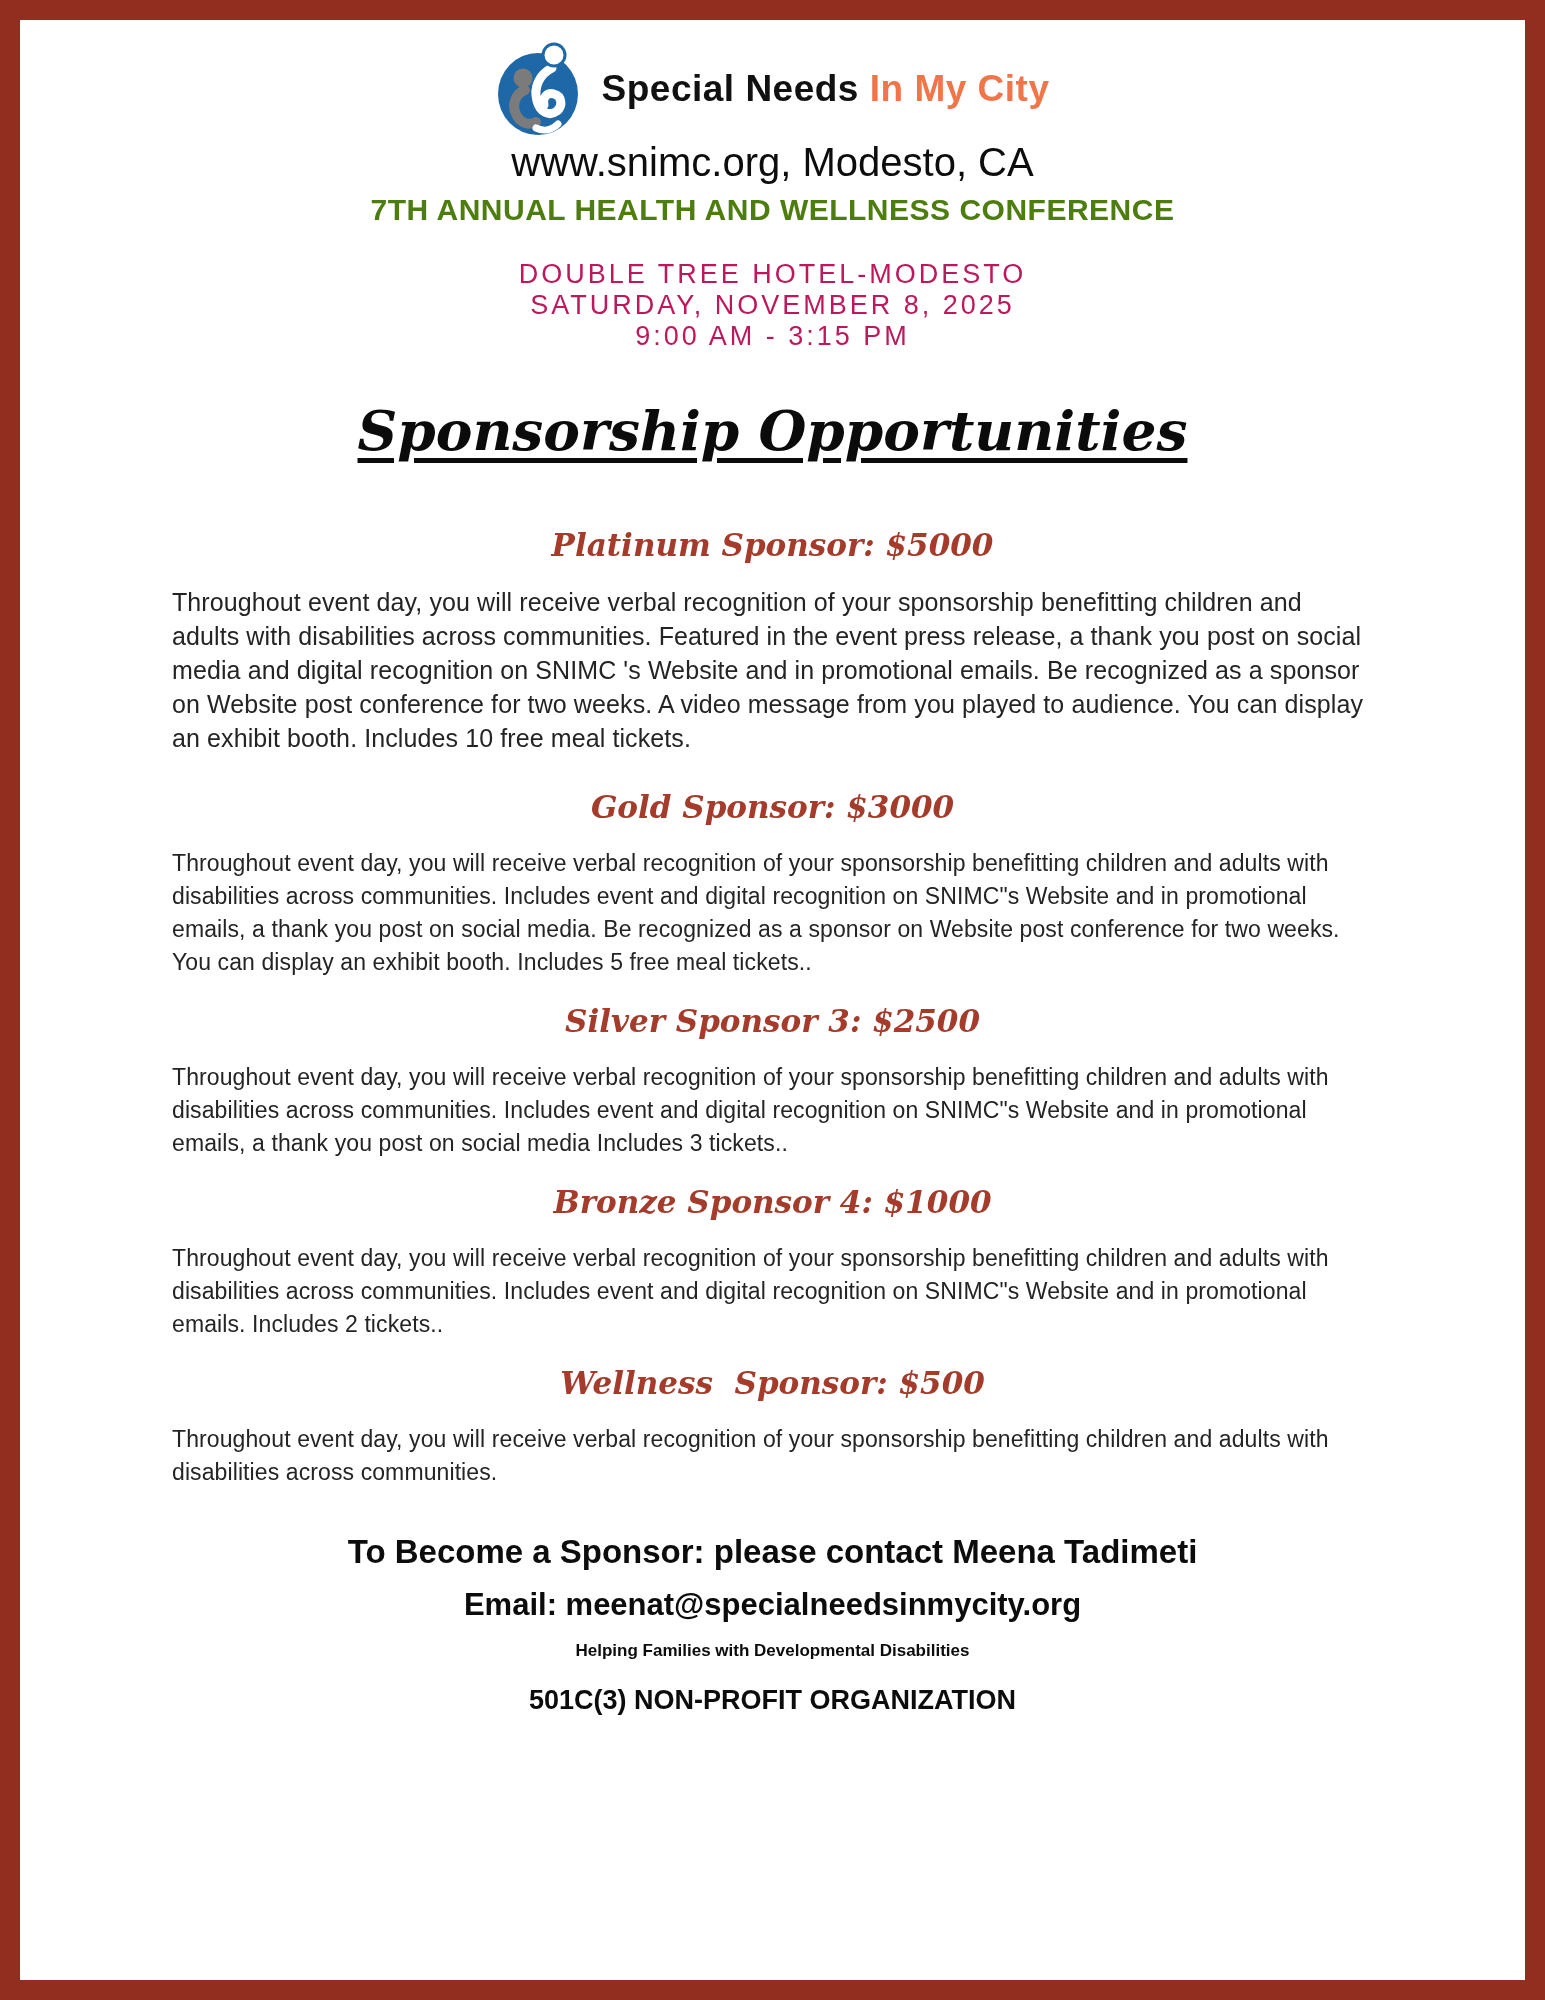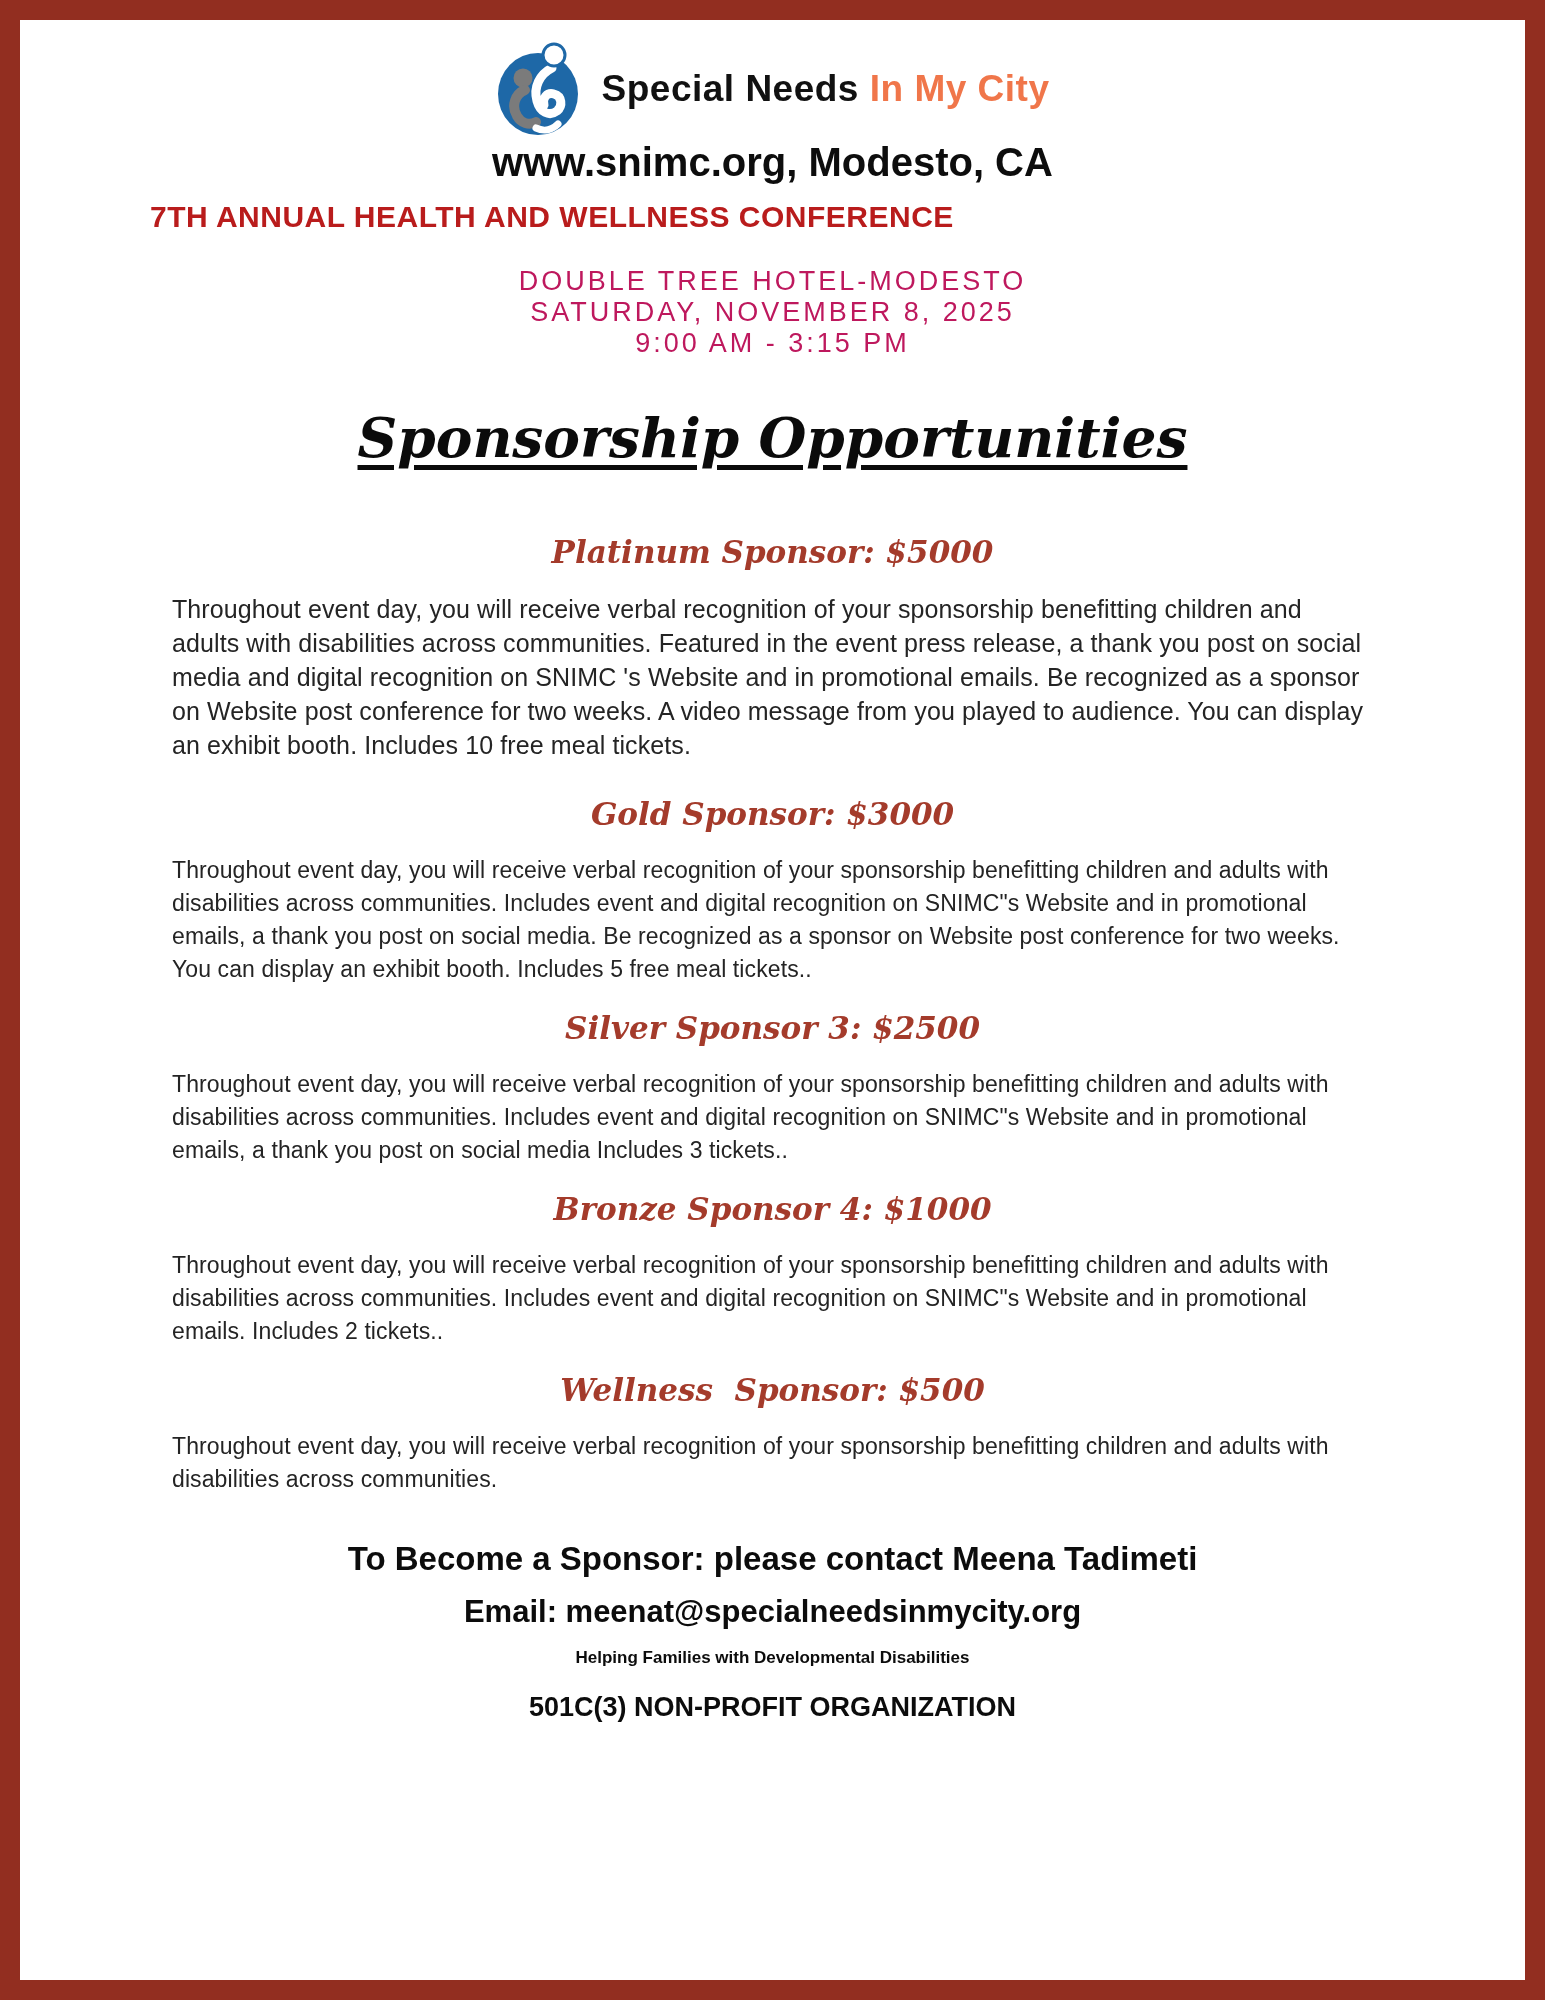--- a/index.html
+++ b/index.html
@@ -19,26 +19,26 @@
   }
   .logo { width: 84px; height: 94px; flex: 0 0 auto; }
   .brand-title {
     font-size: 37px; font-weight: bold; letter-spacing: 0.5px;
     font-family: "Liberation Sans", sans-serif;
   }
   .brand-title .black { color: #111111; }
   .brand-title .orange { color: #f0764a; margin-top: 24px; }
 
   .website-line {
-    text-align: center; font-size: 40px; font-weight: bold;
+    text-align: center; font-size: 40px; font-weight: normal;
     margin-top: 4px; color: #0d0d0d;
   }
   .conference-line {
-    text-align: left; font-size: 30px; font-weight: bold;
-    letter-spacing: 0.5px; margin-top: 15px; color: #b91c1c;
+    text-align: center; font-size: 30px; font-weight: bold;
+    letter-spacing: 0.5px; margin-top: 8px; color: #4d7c0f;
   }
   .venue-block {
     text-align: center; margin-top: 32px;
     font-size: 27px; letter-spacing: 3px; line-height: 31px; color: #be185d;
   }
 
   
   .main-title {
     text-align: center; margin-top: 46px;
     font-family: "DejaVu Serif", serif; font-style: italic; font-weight: bold;

